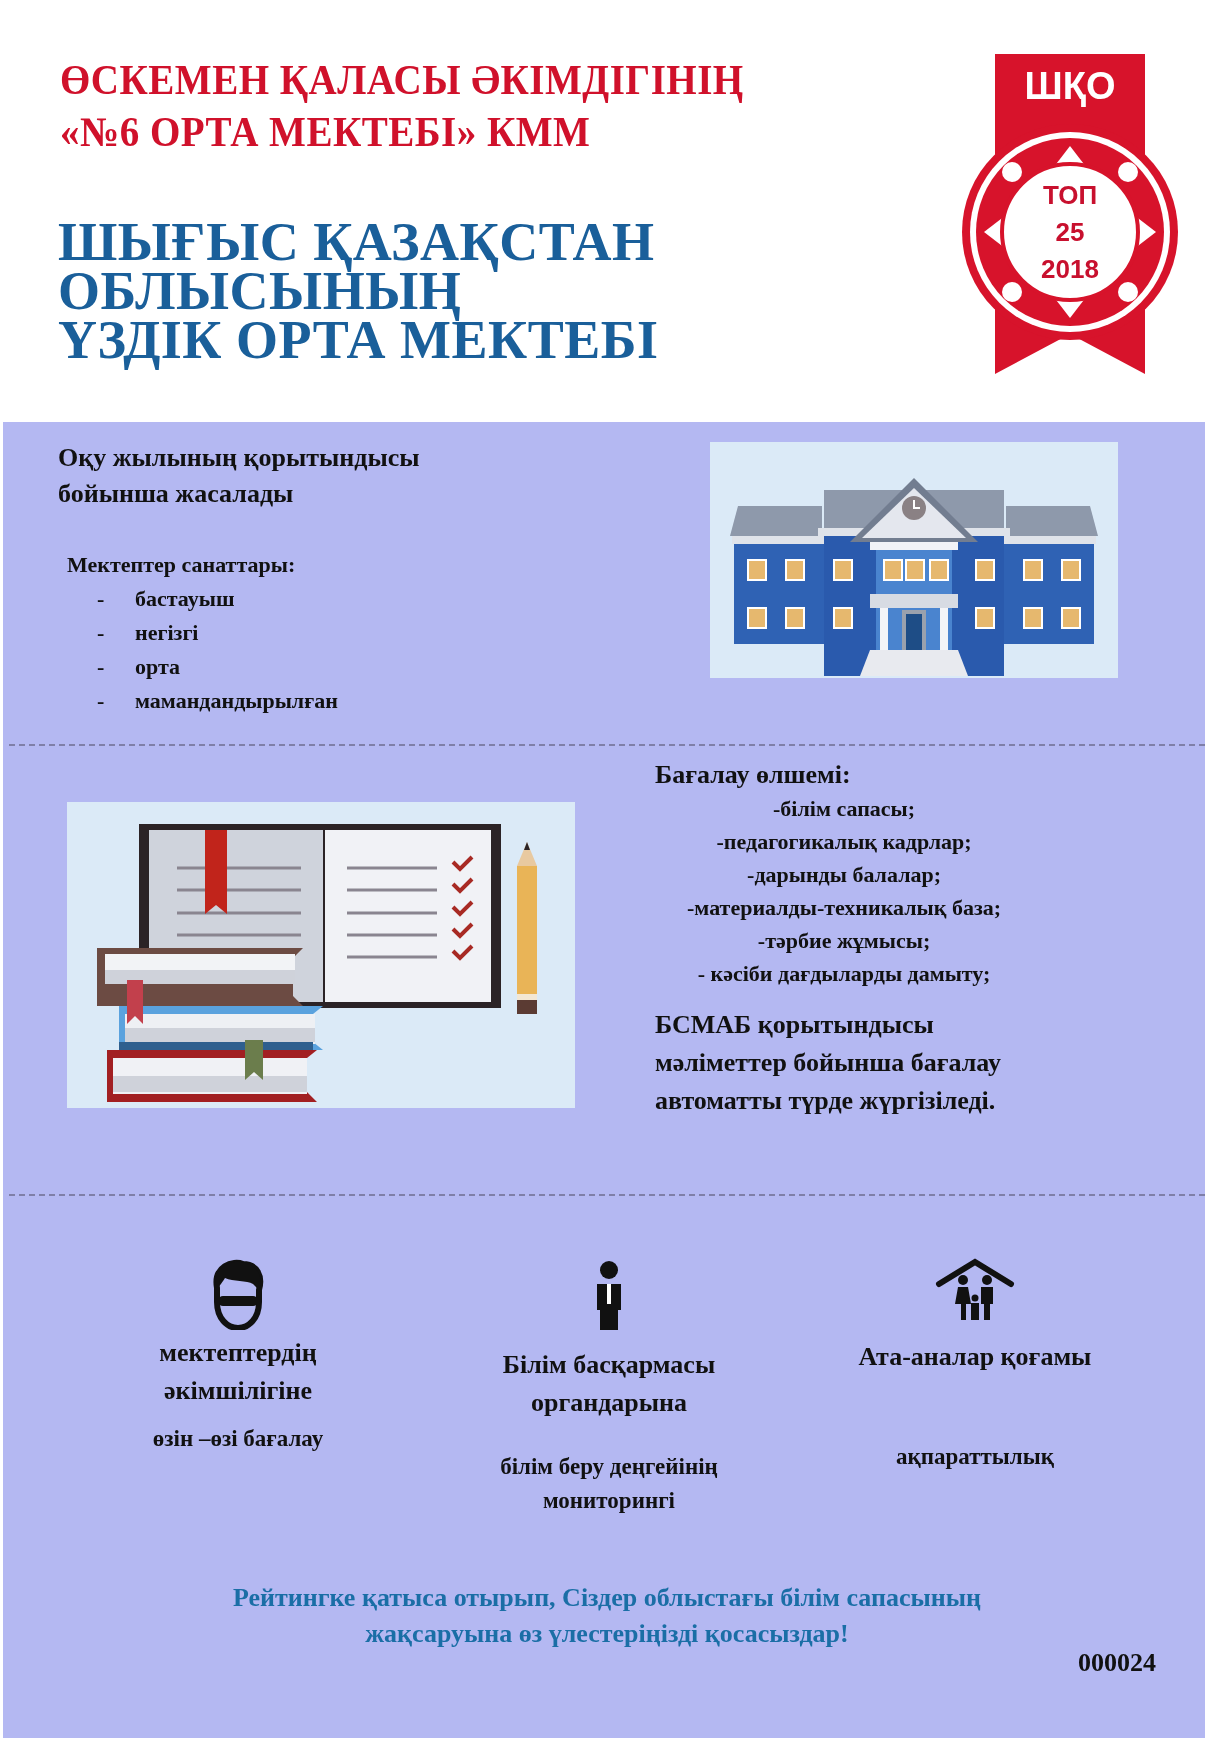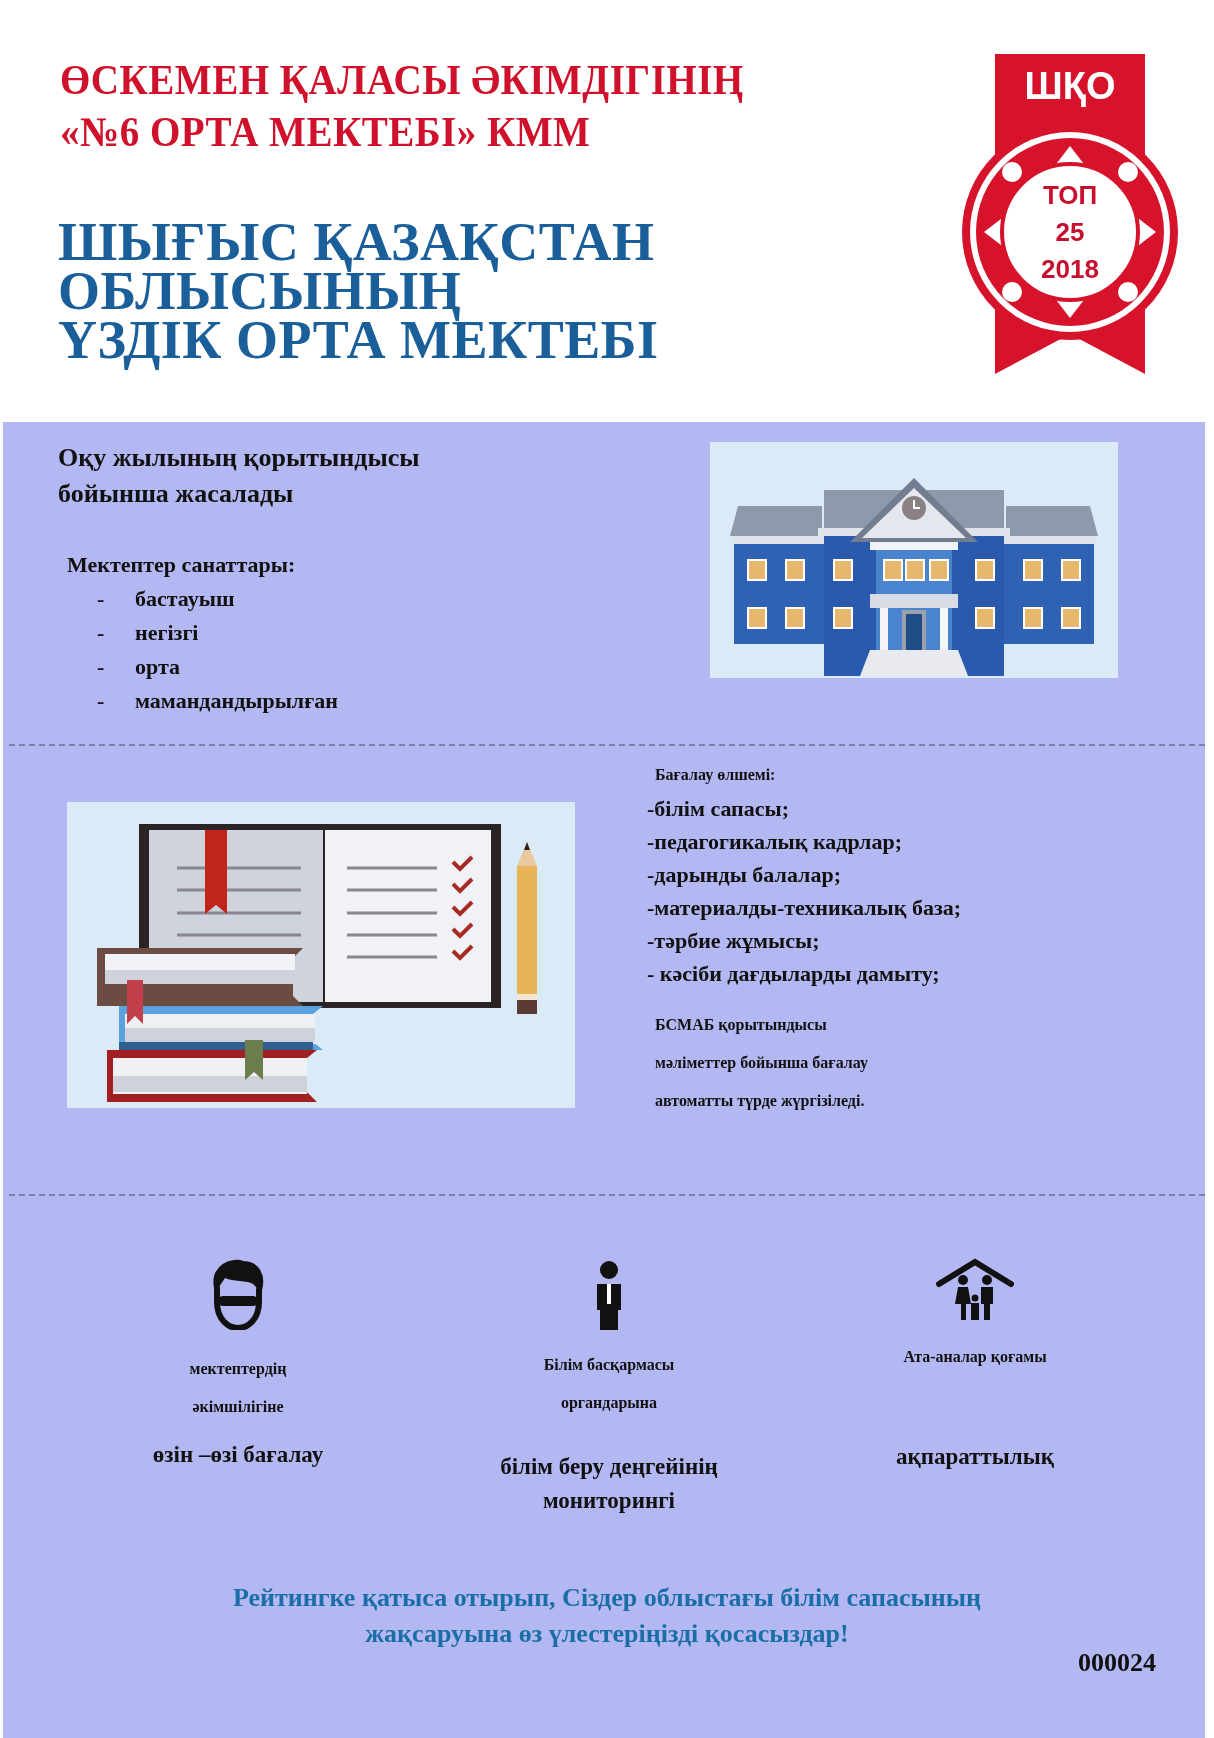--- a/index.html
+++ b/index.html
@@ -18,21 +18,21 @@
   }
   .badge { left: 960px; top: 54px; width: 220px; height: 320px; }
   .panel {
     left: 3px; top: 422px; width: 1202px; height: 1420px; background: #b4b8f2;
   }
   .dash { position: absolute; left: 6px; right: 0; height: 0; border-top: 2px dashed #7f7fa8; }
   .blk { position: absolute; color: #111; font-weight: bold; }
   .h1 { font-size: 26px; line-height: 36px; }
   .t22 { font-size: 22px; line-height: 34px; }
   .t23 { font-size: 23px; line-height: 34px; }
-  .t26 { font-size: 16px; line-height: 38px; }
+  .t26 { font-size: 26px; line-height: 38px; }
   .list { margin: 0; padding: 0; list-style: none; }
   .list li { display: flex; }
   .list li .d { width: 38px; padding-left: 30px; }
   .pic { position: absolute; background: #dbeaf7; }
   .center-col { position: absolute; text-align: center; width: 320px; font-weight: bold; color: #111; }
   .footer {
     left: 0; width: 1214px; top: 1580px; text-align: center; color: #1a6ea6; font-weight: bold;
     font-size: 26px; line-height: 36px;
   }
   .num { right: 58px; top: 1648px; font-weight: bold; font-size: 26px; color: #111; }
@@ -185,21 +185,21 @@
       <rect x="52" y="240" width="194" height="8" fill="#2f5f8e"></rect>
       <polygon points="40,248 250,248 240,256 240,290 250,300 40,300" fill="#a21f22"></polygon>
       <rect x="46" y="256" width="194" height="36" fill="#f0f1f5"></rect>
       <rect x="46" y="274" width="194" height="16" fill="#cfd2da"></rect>
       <path d="M60 178 H76 V222 L68 214 L60 222 Z" fill="#c2404c"></path>
       <path d="M178 238 H196 V278 L187 270 L178 278 Z" fill="#6b7d4c"></path>
     </svg>
   </div>
 
   <div class="blk t26" style="left:652px; top:334px;">Бағалау өлшемі:</div>
-  <div class="blk t22" style="left:644px; top:370px; line-height:33px;">
+  <div class="blk t22" style="left:684px; top:370px; line-height:33px;text-align:center;">
     <div>-білім сапасы;</div>
     <div>-педагогикалық кадрлар;</div>
     <div>-дарынды балалар;</div>
     <div>-материалды-техникалық база;</div>
     <div>-тәрбие жұмысы;</div>
     <div>- кәсіби дағдыларды дамыту;</div>
   </div>
   <div class="blk t26" style="left:652px; top:584px;">
     <div>БСМАБ қорытындысы</div>
     <div>мәліметтер бойынша бағалау</div>
@@ -208,21 +208,21 @@
 
   <div class="dash" style="top:772px;"></div>
 
 
   <div class="center-col" style="left:75px; top:836px;">
     <svg width="70" height="72" viewBox="0 0 70 72">
       <path d="M14 30 C10 8 30 2 40 6 C54 6 60 18 56 32 L56 44 C56 60 46 70 35 70 C24 70 14 60 14 44 Z" fill="none" stroke="#111" stroke-width="6"></path>
       <path d="M12 30 C10 6 34 0 44 6 C58 10 60 24 56 32 L50 26 C44 22 30 24 22 20 C18 26 16 30 12 30 Z" fill="#111"></path>
       <rect x="16" y="38" width="38" height="10" rx="4" fill="#111"></rect>
     </svg>
-    <div class="t26" style="margin-top:16px;">
+    <div class="t26" style="margin-top:0;">
       <div>мектептердің</div>
       <div>әкімшілігіне</div>
     </div>
     <div class="t23" style="margin-top:12px;">
       <div>өзін –өзі бағалау</div>
     </div>
   </div>
 
   <div class="center-col" style="left:446px; top:836px;">
     <svg width="70" height="72" viewBox="0 0 70 72">

